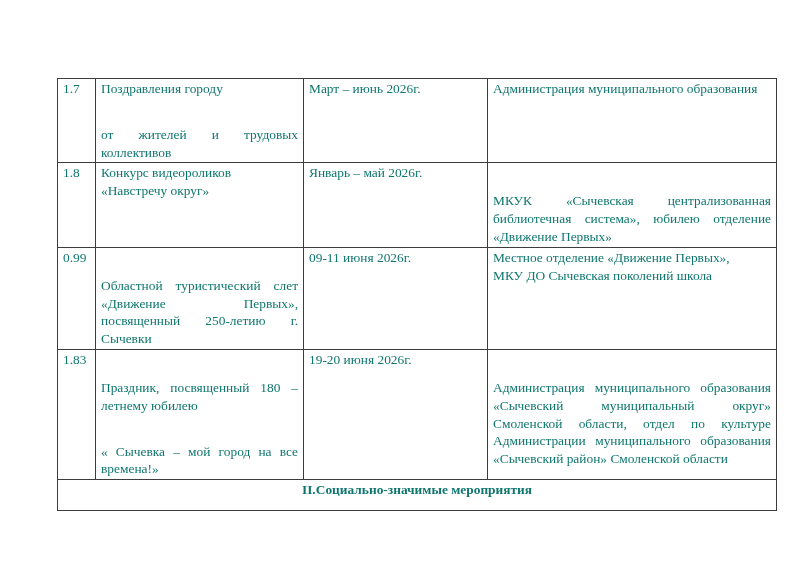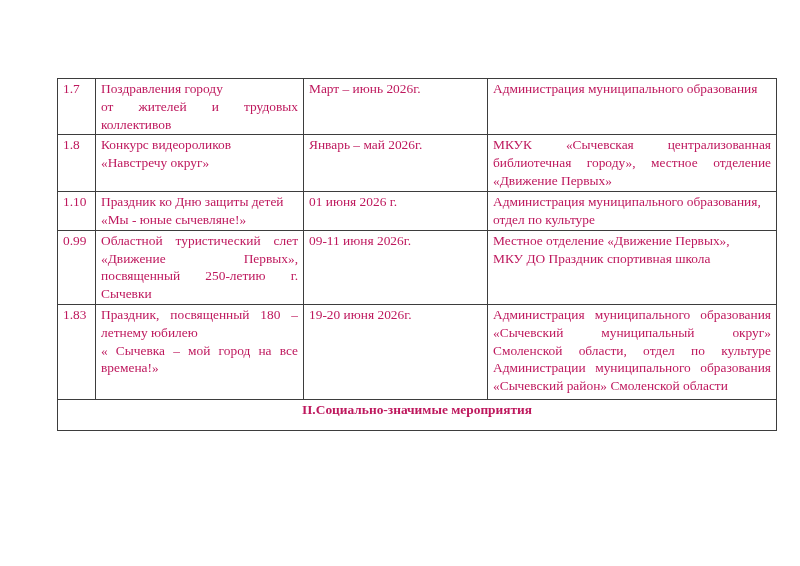--- a/index.html
+++ b/index.html
@@ -22,28 +22,28 @@
     width: 719px;
     border-collapse: collapse;
     table-layout: fixed;
   }
   table.doc-table td {
     border: 1px solid #3d3d3d;
     vertical-align: top;
     padding: 1px 5px 1px 5px;
     font-size: 13.4px;
     line-height: 17.8px;
-    color: #be185d;
+    color: #0f766e;
     overflow: hidden;
   }
   td.num {
     padding-left: 3px;
   }
   .p { margin: 0; }
-  .j { text-align: justify; }
+  .j { text-align: justify; margin-top: 28px; }
   td.section-cell {
     text-align: center;
     font-weight: bold;
     padding-top: 5px;
   }
   .section-numeral { }
   .col-num  { width: 38px; }
   .col-ev   { width: 208px; }
   .col-date { width: 184px; }
   .col-resp { width: 289px; }
@@ -82,55 +82,39 @@
           <div class="p">1.8</div>
         </td>
         <td>
           <div class="p">Конкурс видеороликов</div>
           <div class="p">«Навстречу округ»</div>
         </td>
         <td>
           <div class="p">Январь – май 2026г.</div>
         </td>
         <td>
-          <div class="p j">МКУК «Сычевская централизованная библиотечная городу», местное отделение «Движение Первых»</div>
+          <div class="p j">МКУК «Сычевская централизованная библиотечная система», юбилею отделение «Движение Первых»</div>
         </td>
       </tr>
 
 
-      <tr style="height:39px">
-        <td class="num">
-          <div class="p">1.10</div>
-        </td>
-        <td>
-          <div class="p">Праздник ко Дню защиты детей</div>
-          <div class="p">«Мы - юные сычевляне!»</div>
-        </td>
-        <td>
-          <div class="p">01 июня 2026 г.</div>
-        </td>
-        <td>
-          <div class="p">Администрация муниципального образования,</div>
-          <div class="p">отдел по культуре</div>
-        </td>
-      </tr>
 
       <tr style="height:72px">
         <td class="num">
           <div class="p">0.99</div>
         </td>
         <td>
           <div class="p j">Областной туристический слет «Движение Первых», посвященный 250-летию г. Сычевки</div>
         </td>
         <td>
           <div class="p">09-11 июня 2026г.</div>
         </td>
         <td>
           <div class="p">Местное отделение «Движение Первых»,</div>
-          <div class="p">МКУ ДО Праздник спортивная школа</div>
+          <div class="p">МКУ ДО Сычевская поколений школа</div>
         </td>
       </tr>
 
       <tr style="height:95px">
         <td class="num">
           <div class="p">1.83</div>
         </td>
         <td>
           <div class="p j">Праздник, посвященный 180 – летнему юбилею</div>
           <div class="p j">« Сычевка – мой город на все времена!»</div>

